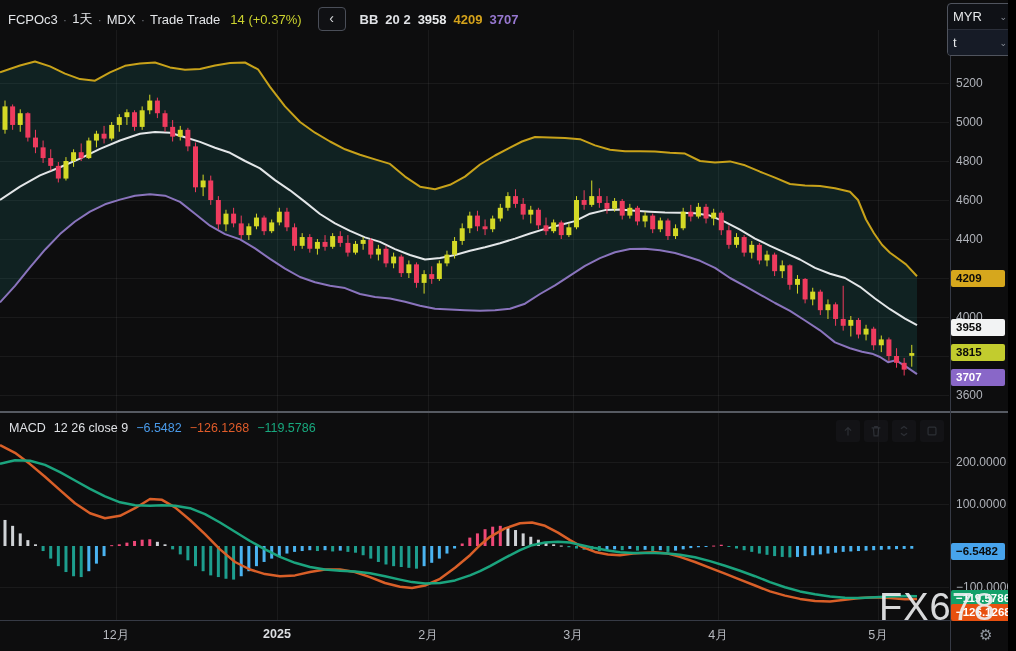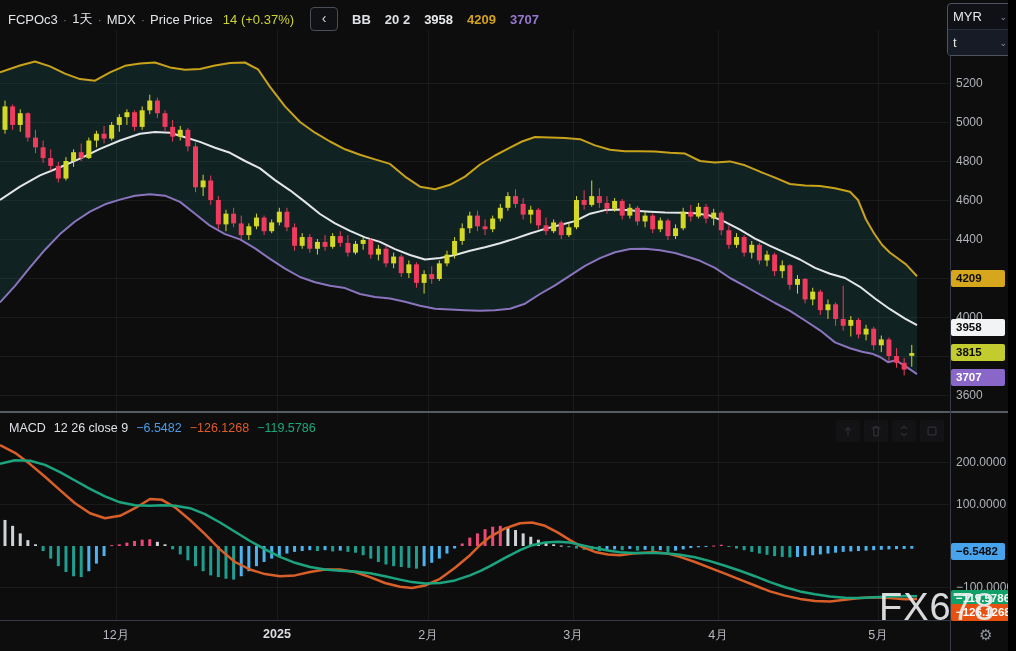--- a/index.html
+++ b/index.html
@@ -7,21 +7,21 @@
         font-family:"Liberation Sans","DejaVu Sans",sans-serif;-webkit-font-smoothing:antialiased;}
   #chart-svg{position:absolute;left:0;top:0;z-index:10;}
   
   #header{position:absolute;left:8px;top:7px;z-index:40;display:flex;align-items:center;
           font-size:13px;color:#e3e5e8;white-space:nowrap;}
   #header .sep{color:#6b6e75;margin:0 5px;}
   #header .ohlc{color:#ccd32f;margin-left:10px;}
   #header .ohlc span{margin-right:7px;}
   #back-btn{margin-left:16px;width:26px;height:22px;border:1px solid #4a4e58;border-radius:4px;
             color:#d8dadd;font-size:14px;line-height:21px;text-align:center;background:#101114;}
-  #bb-legend{margin-left:14px;display:flex;align-items:center;gap:14px;font-weight:bold;color:#dfe1e5;}
+  #bb-legend{margin-left:14px;display:flex;align-items:center;gap:7px;font-weight:bold;color:#dfe1e5;}
   #bb-legend .v-basis{color:#e8eaec;}
   #bb-legend .v-upper{color:#d4a21b;}
   #bb-legend .v-lower{color:#9677cf;}
   
   #macd-legend{position:absolute;left:9px;top:421px;z-index:40;font-size:12.5px;color:#dfe1e5;
                display:flex;gap:8px;white-space:nowrap;font-weight:normal;}
   #macd-legend .v0{color:#4a9bea;}
   #macd-legend .v1{color:#e05c2a;}
   #macd-legend .v2{color:#18a87e;}
   
@@ -461,21 +461,21 @@
       <line x1="0" y1="620.5" x2="1016" y2="620.5" stroke="#363a45" stroke-width="1"></line>
     </svg>
 
   <div id="header">
     <span>FCPOc3</span>
     <span class="sep">·</span>
     <span>1天</span>
     <span class="sep">·</span>
     <span>MDX</span>
     <span class="sep">·</span>
-    <span>Price Price</span>
+    <span>Trade Trade</span>
     <span class="ohlc">14 (+0.37%)</span>
     <div id="back-btn">
       <span>‹</span>
     </div>
     <div id="bb-legend">
       <span>BB</span>
       <span>20 2</span>
       <span class="v-basis">3958</span>
       <span class="v-upper">4209</span>
       <span class="v-lower">3707</span>

